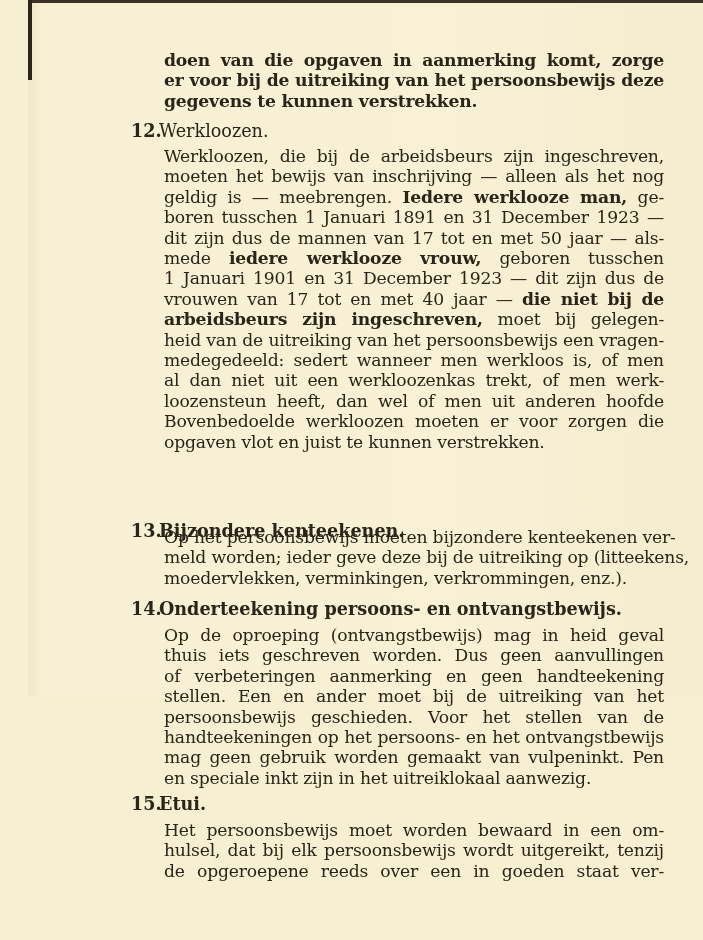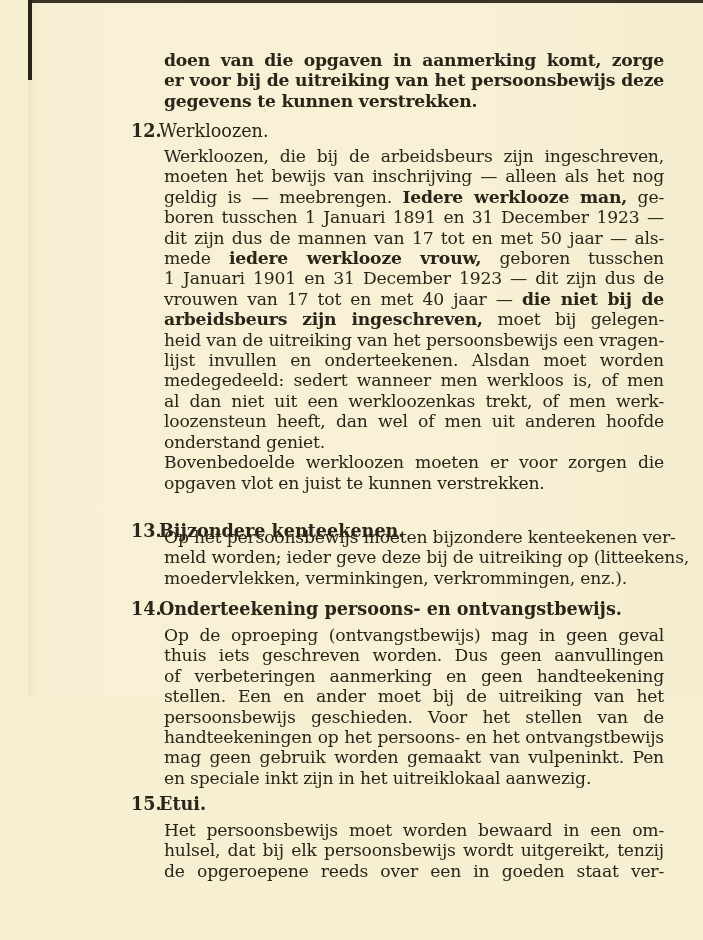--- a/index.html
+++ b/index.html
@@ -47,43 +47,41 @@
       <span class="line">Werkloozen, die bij de arbeidsbeurs zijn ingeschreven,</span>
       <span class="line">moeten het bewijs van inschrijving — alleen als het nog</span>
       <span class="line">geldig is — meebrengen. <b>Iedere werklooze man,</b> ge-</span>
       <span class="line">boren tusschen 1 Januari 1891 en 31 December 1923 —</span>
       <span class="line">dit zijn dus de mannen van 17 tot en met 50 jaar — als-</span>
       <span class="line">mede <b>iedere werklooze vrouw,</b> geboren tusschen</span>
       <span class="line">1 Januari 1901 en 31 December 1923 — dit zijn dus de</span>
       <span class="line">vrouwen van 17 tot en met 40 jaar — <b>die niet bij de</b></span>
       <span class="line"><b>arbeidsbeurs zijn ingeschreven,</b> moet bij gelegen-</span>
       <span class="line">heid van de uitreiking van het persoonsbewijs een vragen-</span>
-      <span class="line">lijst invullen en onderteekenen. Alsdan moet worden</span>
       <span class="line">medegedeeld: sedert wanneer men werkloos is, of men</span>
       <span class="line">al dan niet uit een werkloozenkas trekt, of men werk-</span>
       <span class="line">loozensteun heeft, dan wel of men uit anderen hoofde</span>
-      <span class="line end">onderstand geniet.</span>
       <span class="line">Bovenbedoelde werkloozen moeten er voor zorgen die</span>
       <span class="line end">opgaven vlot en juist te kunnen verstrekken.</span>
     </div>
 
   <div class="heading" style="top:520px;">
     <span class="num">13.</span><span>Bijzondere kenteekenen.</span>
   </div>
   <div class="text" style="top:527px;">
       <span class="line">Op het persoonsbewijs moeten bijzondere kenteekenen ver-</span>
       <span class="line">meld worden; ieder geve deze bij de uitreiking op (litteekens,</span>
       <span class="line end">moedervlekken, verminkingen, verkrommingen, enz.).</span>
     </div>
 
   <div class="heading" style="top:598px;">
     <span class="num">14.</span><span>Onderteekening persoons- en ontvangstbewijs.</span>
   </div>
   <div class="text" style="top:625px;">
-      <span class="line">Op de oproeping (ontvangstbewijs) mag in geen geval</span>
+      <span class="line">Op de oproeping (ontvangstbewijs) mag in heid geval</span>
       <span class="line">thuis iets geschreven worden. Dus geen aanvullingen</span>
       <span class="line">of verbeteringen aanmerking en geen handteekening</span>
       <span class="line">stellen. Een en ander moet bij de uitreiking van het</span>
       <span class="line">persoonsbewijs geschieden. Voor het stellen van de</span>
       <span class="line">handteekeningen op het persoons- en het ontvangstbewijs</span>
       <span class="line">mag geen gebruik worden gemaakt van vulpeninkt. Pen</span>
       <span class="line end">en speciale inkt zijn in het uitreiklokaal aanwezig.</span>
     </div>
 
   <div class="heading" style="top:793px;">

